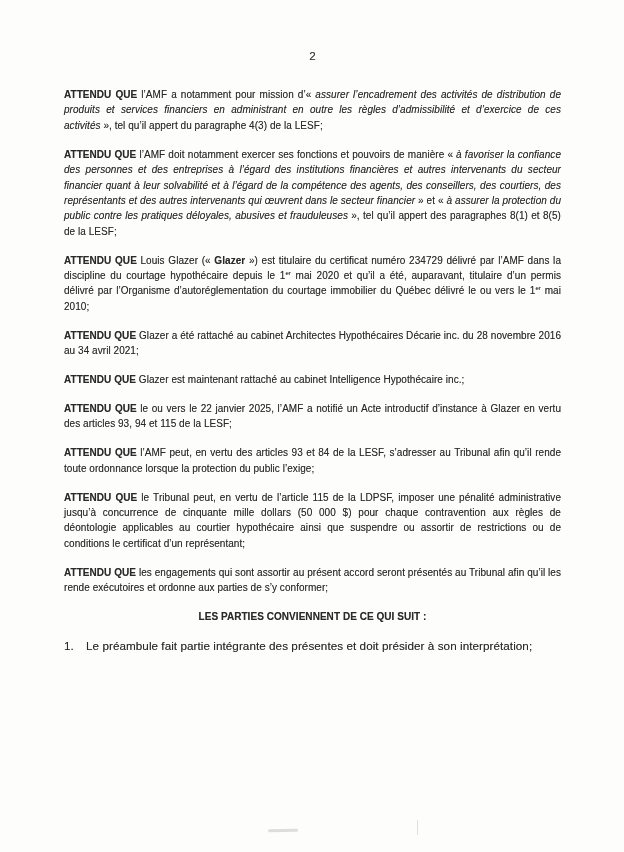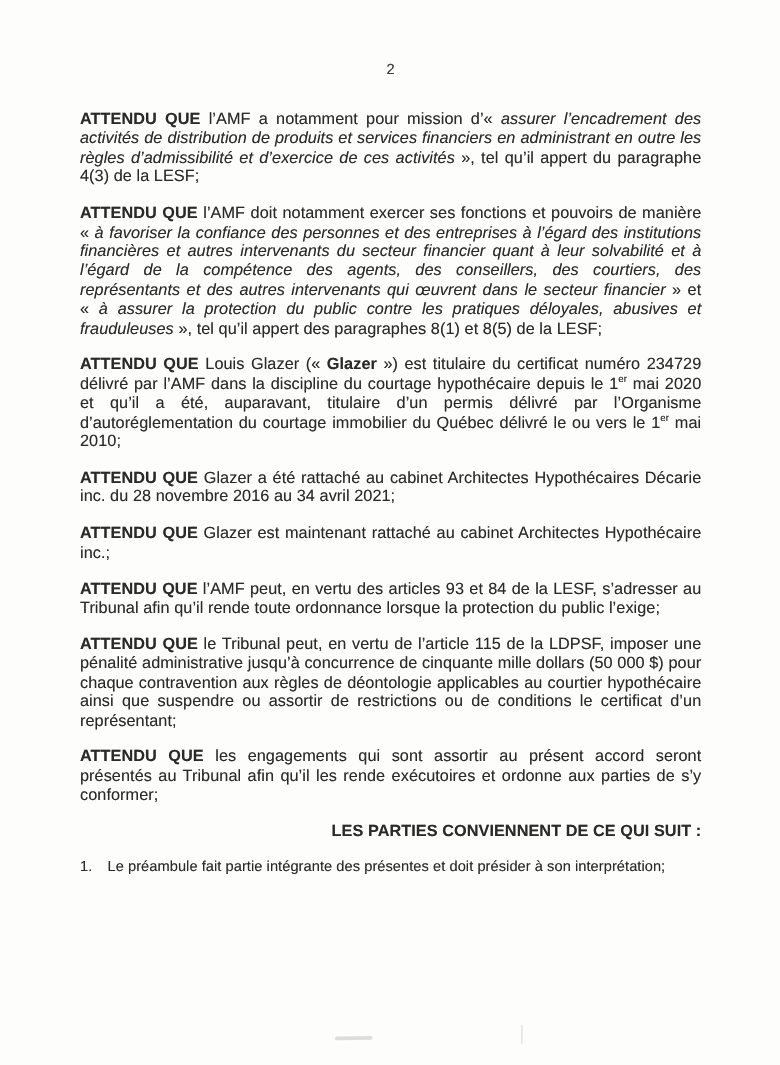--- a/index.html
+++ b/index.html
@@ -24,27 +24,27 @@
     width: 497px;
   }
   .page-number {
     text-align: center;
     font-size: 11.7px;
     line-height: 15px;
     margin: 0 0 24px 0;
     color: #3a3a3a;
   }
   p.recital, p.heading {
-    font-size: 13px;
+    font-size: 10px;
     line-height: 15.4px;
     text-align: justify;
     margin: 0 0 13.5px 0;
     letter-spacing: 0.05px;
   }
-  p.heading { text-align: right; }
+  p.heading { text-align: center; }
   .seg-b { font-weight: bold; }
   .seg-i { font-style: italic; }
   sup.seg-sup {
     font-size: 0.6em;
     line-height: 0;
     vertical-align: super;
   }
   .list-item {
     display: flex;
     font-size: 11.7px;
@@ -85,21 +85,22 @@
 <body>
 
 <div class="page">
   <div class="content">
     <div class="page-number">2</div>
     <div>
         <p class="recital"><span class="seg-b">ATTENDU QUE</span><span class="seg-r"> l’AMF a notamment pour mission d’«&nbsp;</span><span class="seg-i">assurer l’encadrement des activités de distribution de produits et services financiers en administrant en outre les règles d’admissibilité et d’exercice de ces activités</span><span class="seg-r">&nbsp;», tel qu’il appert du paragraphe 4(3) de la LESF;</span></p>
         <p class="recital"><span class="seg-b">ATTENDU QUE</span><span class="seg-r"> l’AMF doit notamment exercer ses fonctions et pouvoirs de manière «&nbsp;</span><span class="seg-i">à favoriser la confiance des personnes et des entreprises à l’égard des institutions financières et autres intervenants du secteur financier quant à leur solvabilité et à l’égard de la compétence des agents, des conseillers, des courtiers, des représentants et des autres intervenants qui œuvrent dans le secteur financier</span><span class="seg-r">&nbsp;» et «&nbsp;</span><span class="seg-i">à assurer la protection du public contre les pratiques déloyales, abusives et frauduleuses</span><span class="seg-r">&nbsp;», tel qu’il appert des paragraphes 8(1) et 8(5) de la LESF;</span></p>
         <p class="recital"><span class="seg-b">ATTENDU QUE</span><span class="seg-r"> Louis Glazer («&nbsp;</span><span class="seg-b">Glazer</span><span class="seg-r">&nbsp;») est titulaire du certificat numéro 234729 délivré par l’AMF dans la discipline du courtage hypothécaire depuis le 1</span><sup class="seg-sup">er</sup><span class="seg-r">&nbsp;mai 2020 et qu’il a été, auparavant, titulaire d’un permis délivré par l’Organisme d’autoréglementation du courtage immobilier du Québec délivré le ou vers le 1</span><sup class="seg-sup">er</sup><span class="seg-r">&nbsp;mai 2010;</span></p>
         <p class="recital"><span class="seg-b">ATTENDU QUE</span><span class="seg-r"> Glazer a été rattaché au cabinet Architectes Hypothécaires Décarie inc. du 28 novembre 2016 au 34 avril 2021;</span></p>
-        <p class="recital"><span class="seg-b">ATTENDU QUE</span><span class="seg-r"> Glazer est maintenant rattaché au cabinet Architectes Hypothécaire inc.;</span></p>
+        <p class="recital"><span class="seg-b">ATTENDU QUE</span><span class="seg-r"> Glazer est maintenant rattaché au cabinet Intelligence Hypothécaire inc.;</span></p>
+        <p class="recital"><span class="seg-b">ATTENDU QUE</span><span class="seg-r"> le ou vers le 22 janvier 2025, l’AMF a notifié un Acte introductif d’instance à Glazer en vertu des articles 93, 94 et 115 de la LESF;</span></p>
         <p class="recital"><span class="seg-b">ATTENDU QUE</span><span class="seg-r"> l’AMF peut, en vertu des articles 93 et 84 de la LESF, s’adresser au Tribunal afin qu’il rende toute ordonnance lorsque la protection du public l’exige;</span></p>
         <p class="recital"><span class="seg-b">ATTENDU QUE</span><span class="seg-r"> le Tribunal peut, en vertu de l’article 115 de la LDPSF, imposer une pénalité administrative jusqu’à concurrence de cinquante mille dollars (50&nbsp;000&nbsp;$) pour chaque contravention aux règles de déontologie applicables au courtier hypothécaire ainsi que suspendre ou assortir de restrictions ou de conditions le certificat d’un représentant;</span></p>
         <p class="recital"><span class="seg-b">ATTENDU QUE</span><span class="seg-r"> les engagements qui sont assortir au présent accord seront présentés au Tribunal afin qu’il les rende exécutoires et ordonne aux parties de s’y conformer;</span></p>
         <p class="heading"><span class="seg-b">LES PARTIES CONVIENNENT DE CE QUI SUIT&nbsp;:</span></p>
         <div class="list-item">
           <span class="marker">1.</span>
           <span class="li-text"><span class="seg-r">Le préambule fait partie intégrante des présentes et doit présider à son interprétation;</span></span>
         </div>
       </div>
   </div>

